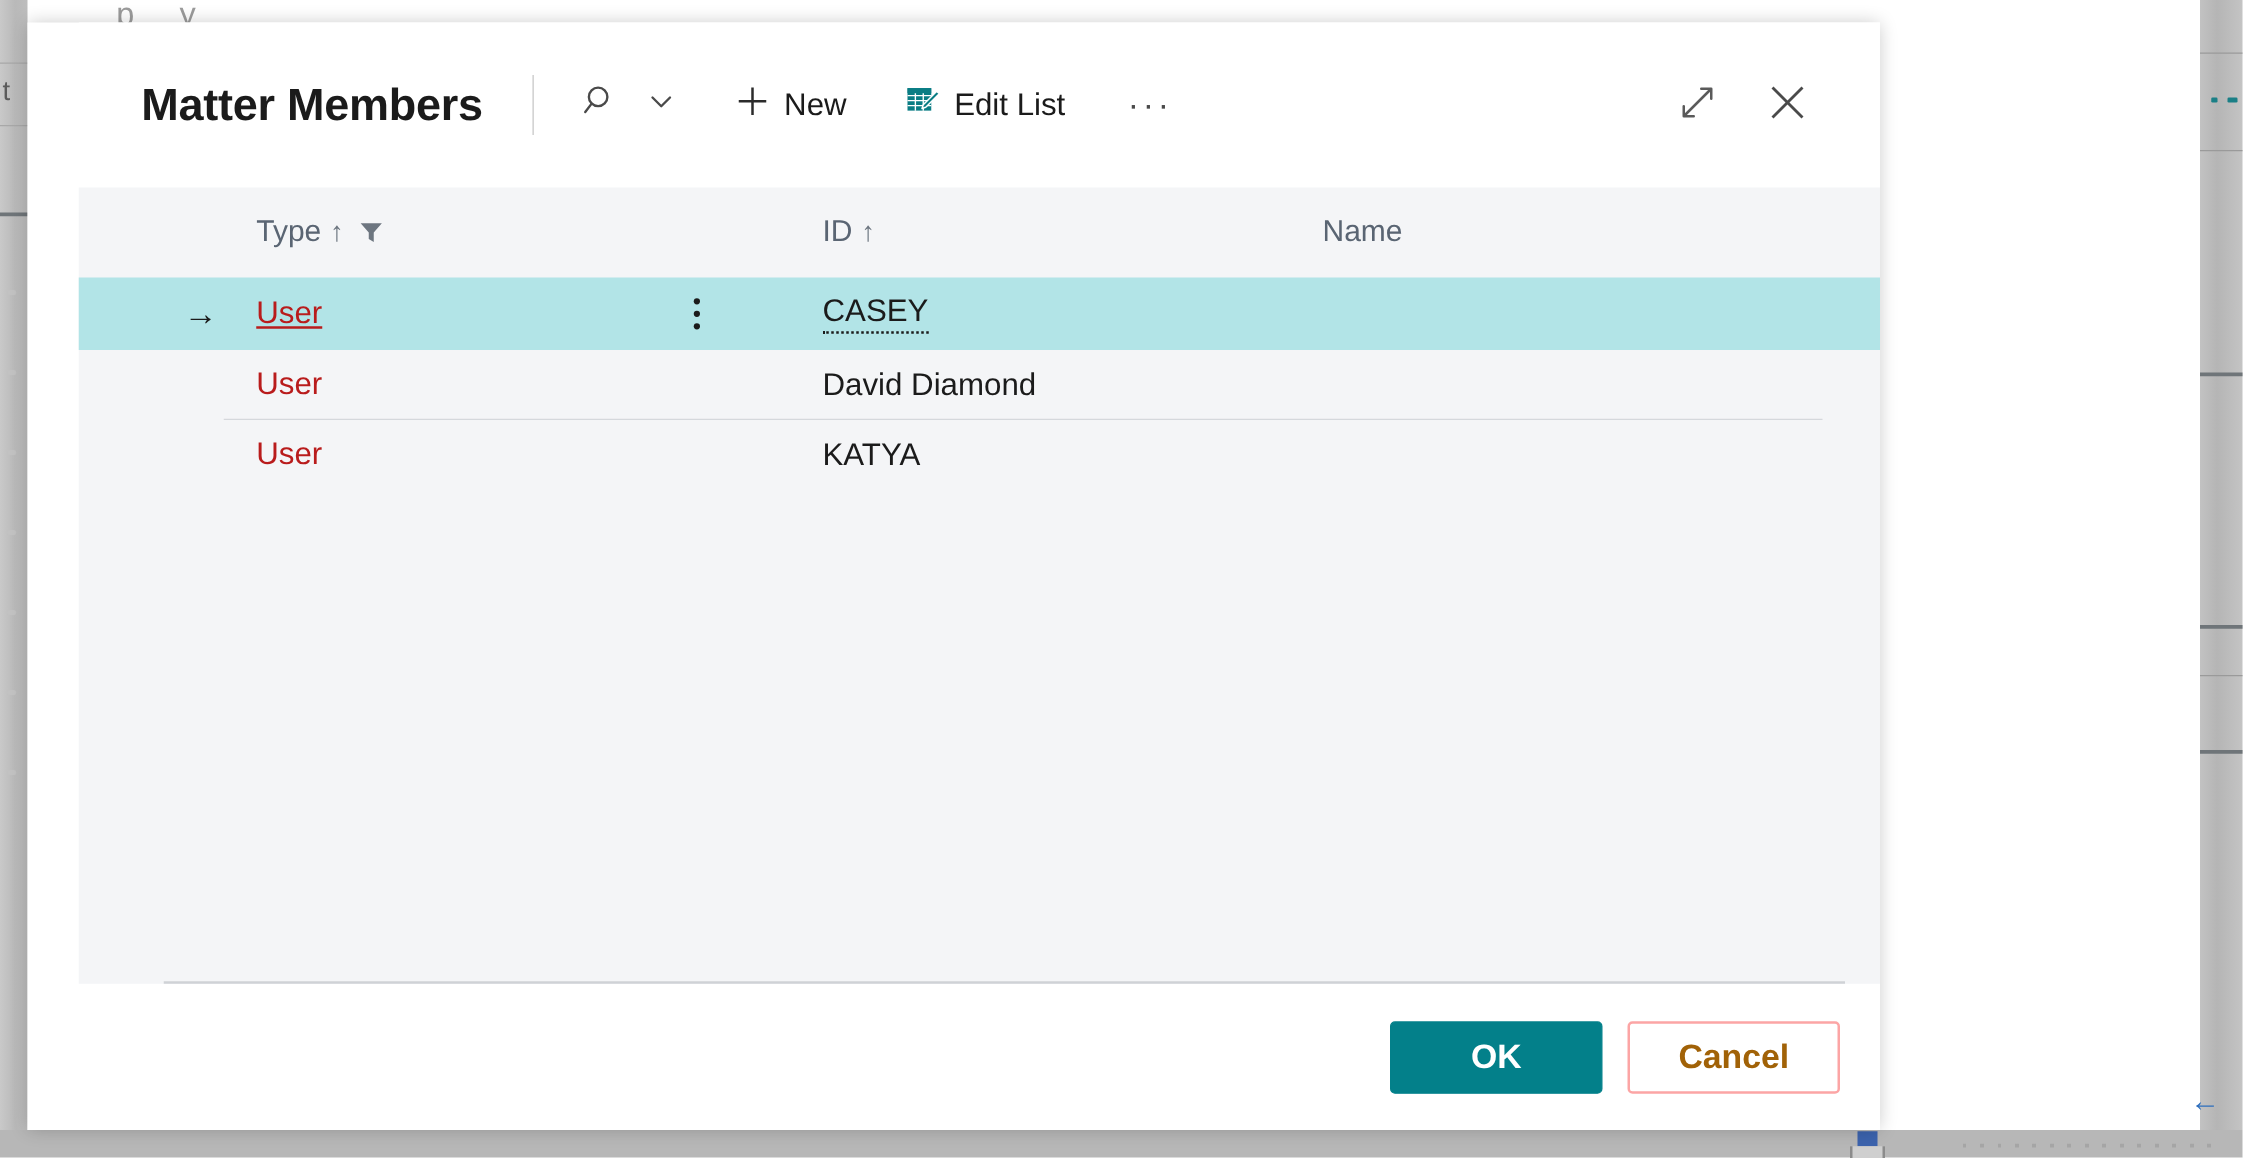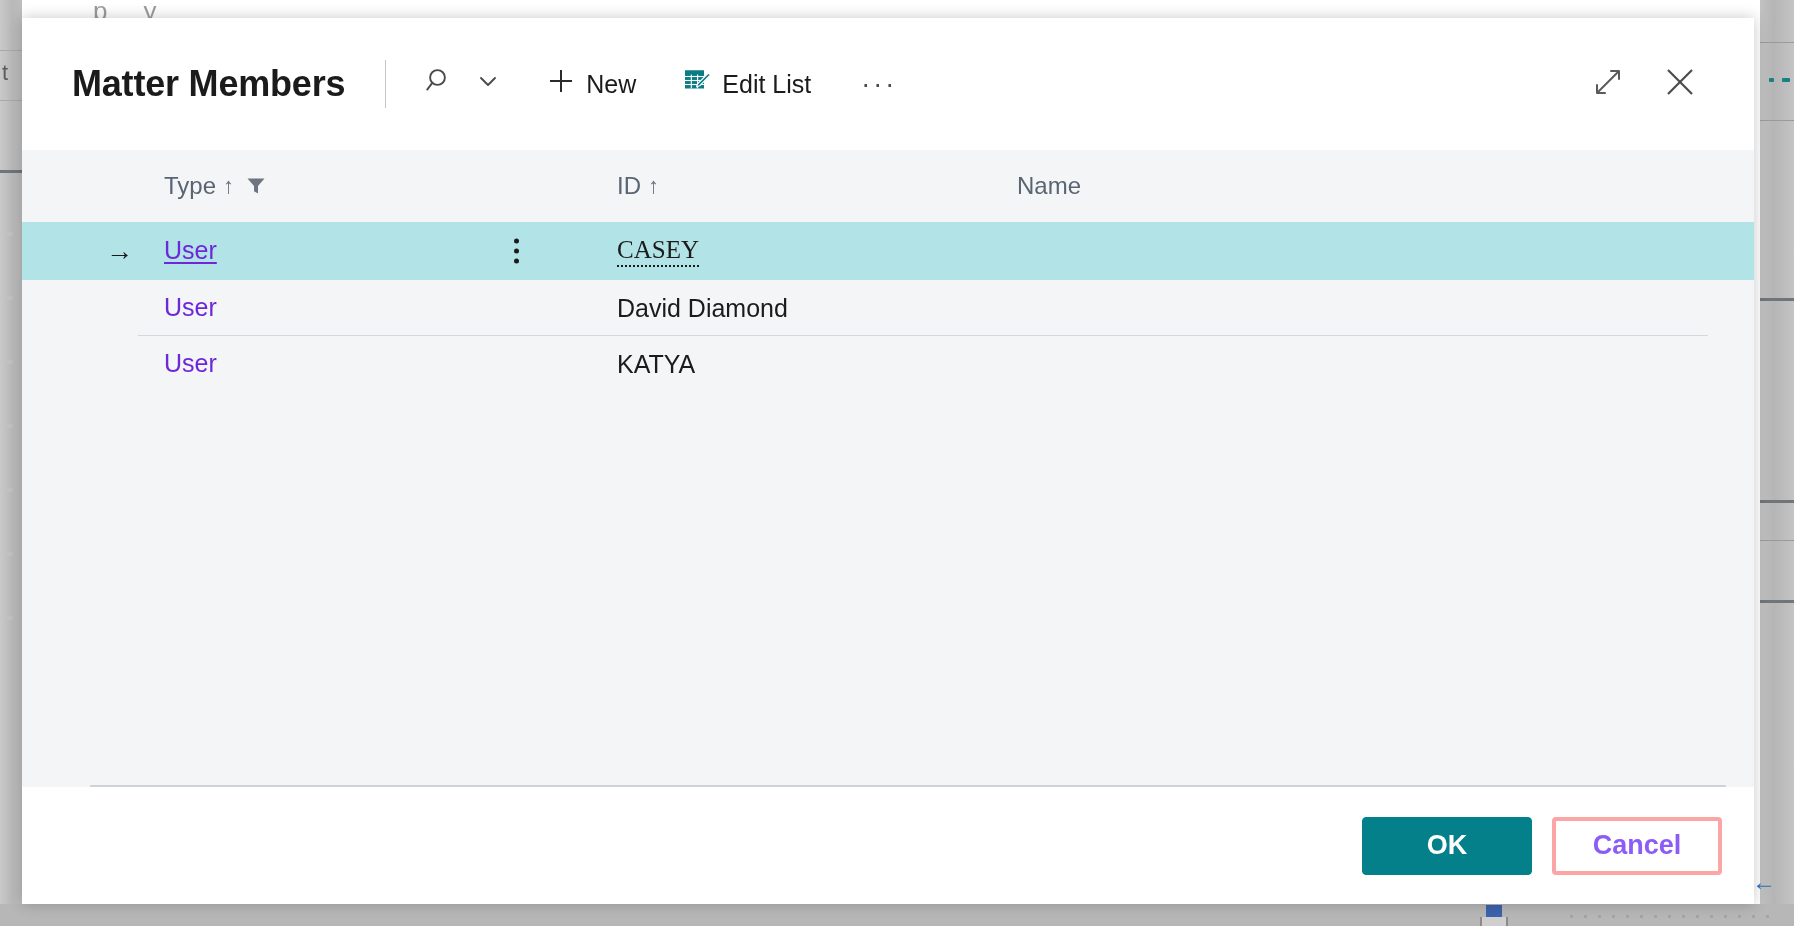--- a/index.html
+++ b/index.html
@@ -72,23 +72,24 @@
   }
   .bg-left-letter {
     position: absolute; left: 2px; top: 60px;
     color: #3a3a3a; font-size: 22px; opacity: .75;
   }
 
   
   #modal {
     position: absolute;
     left: 22px; top: 18px;
-    width: 1732px; height: 886px;
+    width: 1482px; height: 886px;
     background: #ffffff;
     box-shadow: 0 0 14px rgba(0,0,0,.22);
+    padding-left: 41px;
   }
 
   
   .modal-header {
     height: 132px;
     display: flex; align-items: center;
     padding: 0 46px 0 50px;
     background: #ffffff;
   }
   .modal-title {
@@ -152,32 +153,32 @@
     position: absolute; left: 66px; right: 0; bottom: 0;
     height: 1px; background: #d5d8dc;
   }
   .grid-row.selected {
     background: #b2e4e7;
     margin-left: -50px; margin-right: -46px;
     padding-left: 50px; padding-right: 46px;
     height: 58px;
   }
   .cell-type a {
-    color: #6d28d9; text-decoration: none; border-bottom: 1px solid transparent;
+    color: #b91c1c; text-decoration: none; border-bottom: 1px solid transparent;
   }
   .grid-row.selected .cell-type a {
     text-decoration: underline; text-underline-offset: 3px;
   }
   .kebab {
     position: absolute; left: 492px; top: 50%; transform: translateY(-50%);
     display: flex; flex-direction: column; gap: 5px; align-items:center;
   }
   .kebab span { width: 5px; height: 5px; border-radius: 50%; background: #1b1b1b; display:block; }
   .cell-id.dotted {
-    border-bottom: 2px dotted #1b1b1b; padding-bottom: 1px; font-family: Liberation Serif, serif;
+    border-bottom: 2px dotted #1b1b1b; padding-bottom: 1px;
   }
 
   .content-rule {
     position: absolute; left: 68px; right: 28px; bottom: 0;
     height: 2px; background: #cfd2d6;
   }
 
   
   .modal-footer {
     height: 117px;
@@ -185,21 +186,21 @@
     display: flex; align-items: center; justify-content: flex-end;
     padding-right: 32px; gap: 20px;
   }
   .btn {
     min-width: 170px; height: 58px;
     font-size: 27px; font-weight: bold;
     display: flex; align-items: center; justify-content: center;
     border-radius: 4px; cursor: default; text-align: right;
   }
   .btn-primary { background: #03808A; color: #ffffff; border: 1px solid #03808A; }
-  .btn-secondary { background: #ffffff; color: #8b5cf6; border: 4px solid #fca5a5; }
+  .btn-secondary { background: #ffffff; color: #a16207; border: 2px solid #fca5a5; }
 </style>
 </head>
 <body>
 
 <div id="backdrop">
   <div class="bg-strip-left"></div>
   <div class="bg-line-h" style="left:0;top:50px;width:22px;"></div>
   <div class="bg-line-h" style="left:0;top:100px;width:22px;"></div>
   <div class="bg-line-thick" style="left:0;top:170px;width:22px;"></div>
   <div class="bg-tick" style="left:6px;top:232px;"></div>

